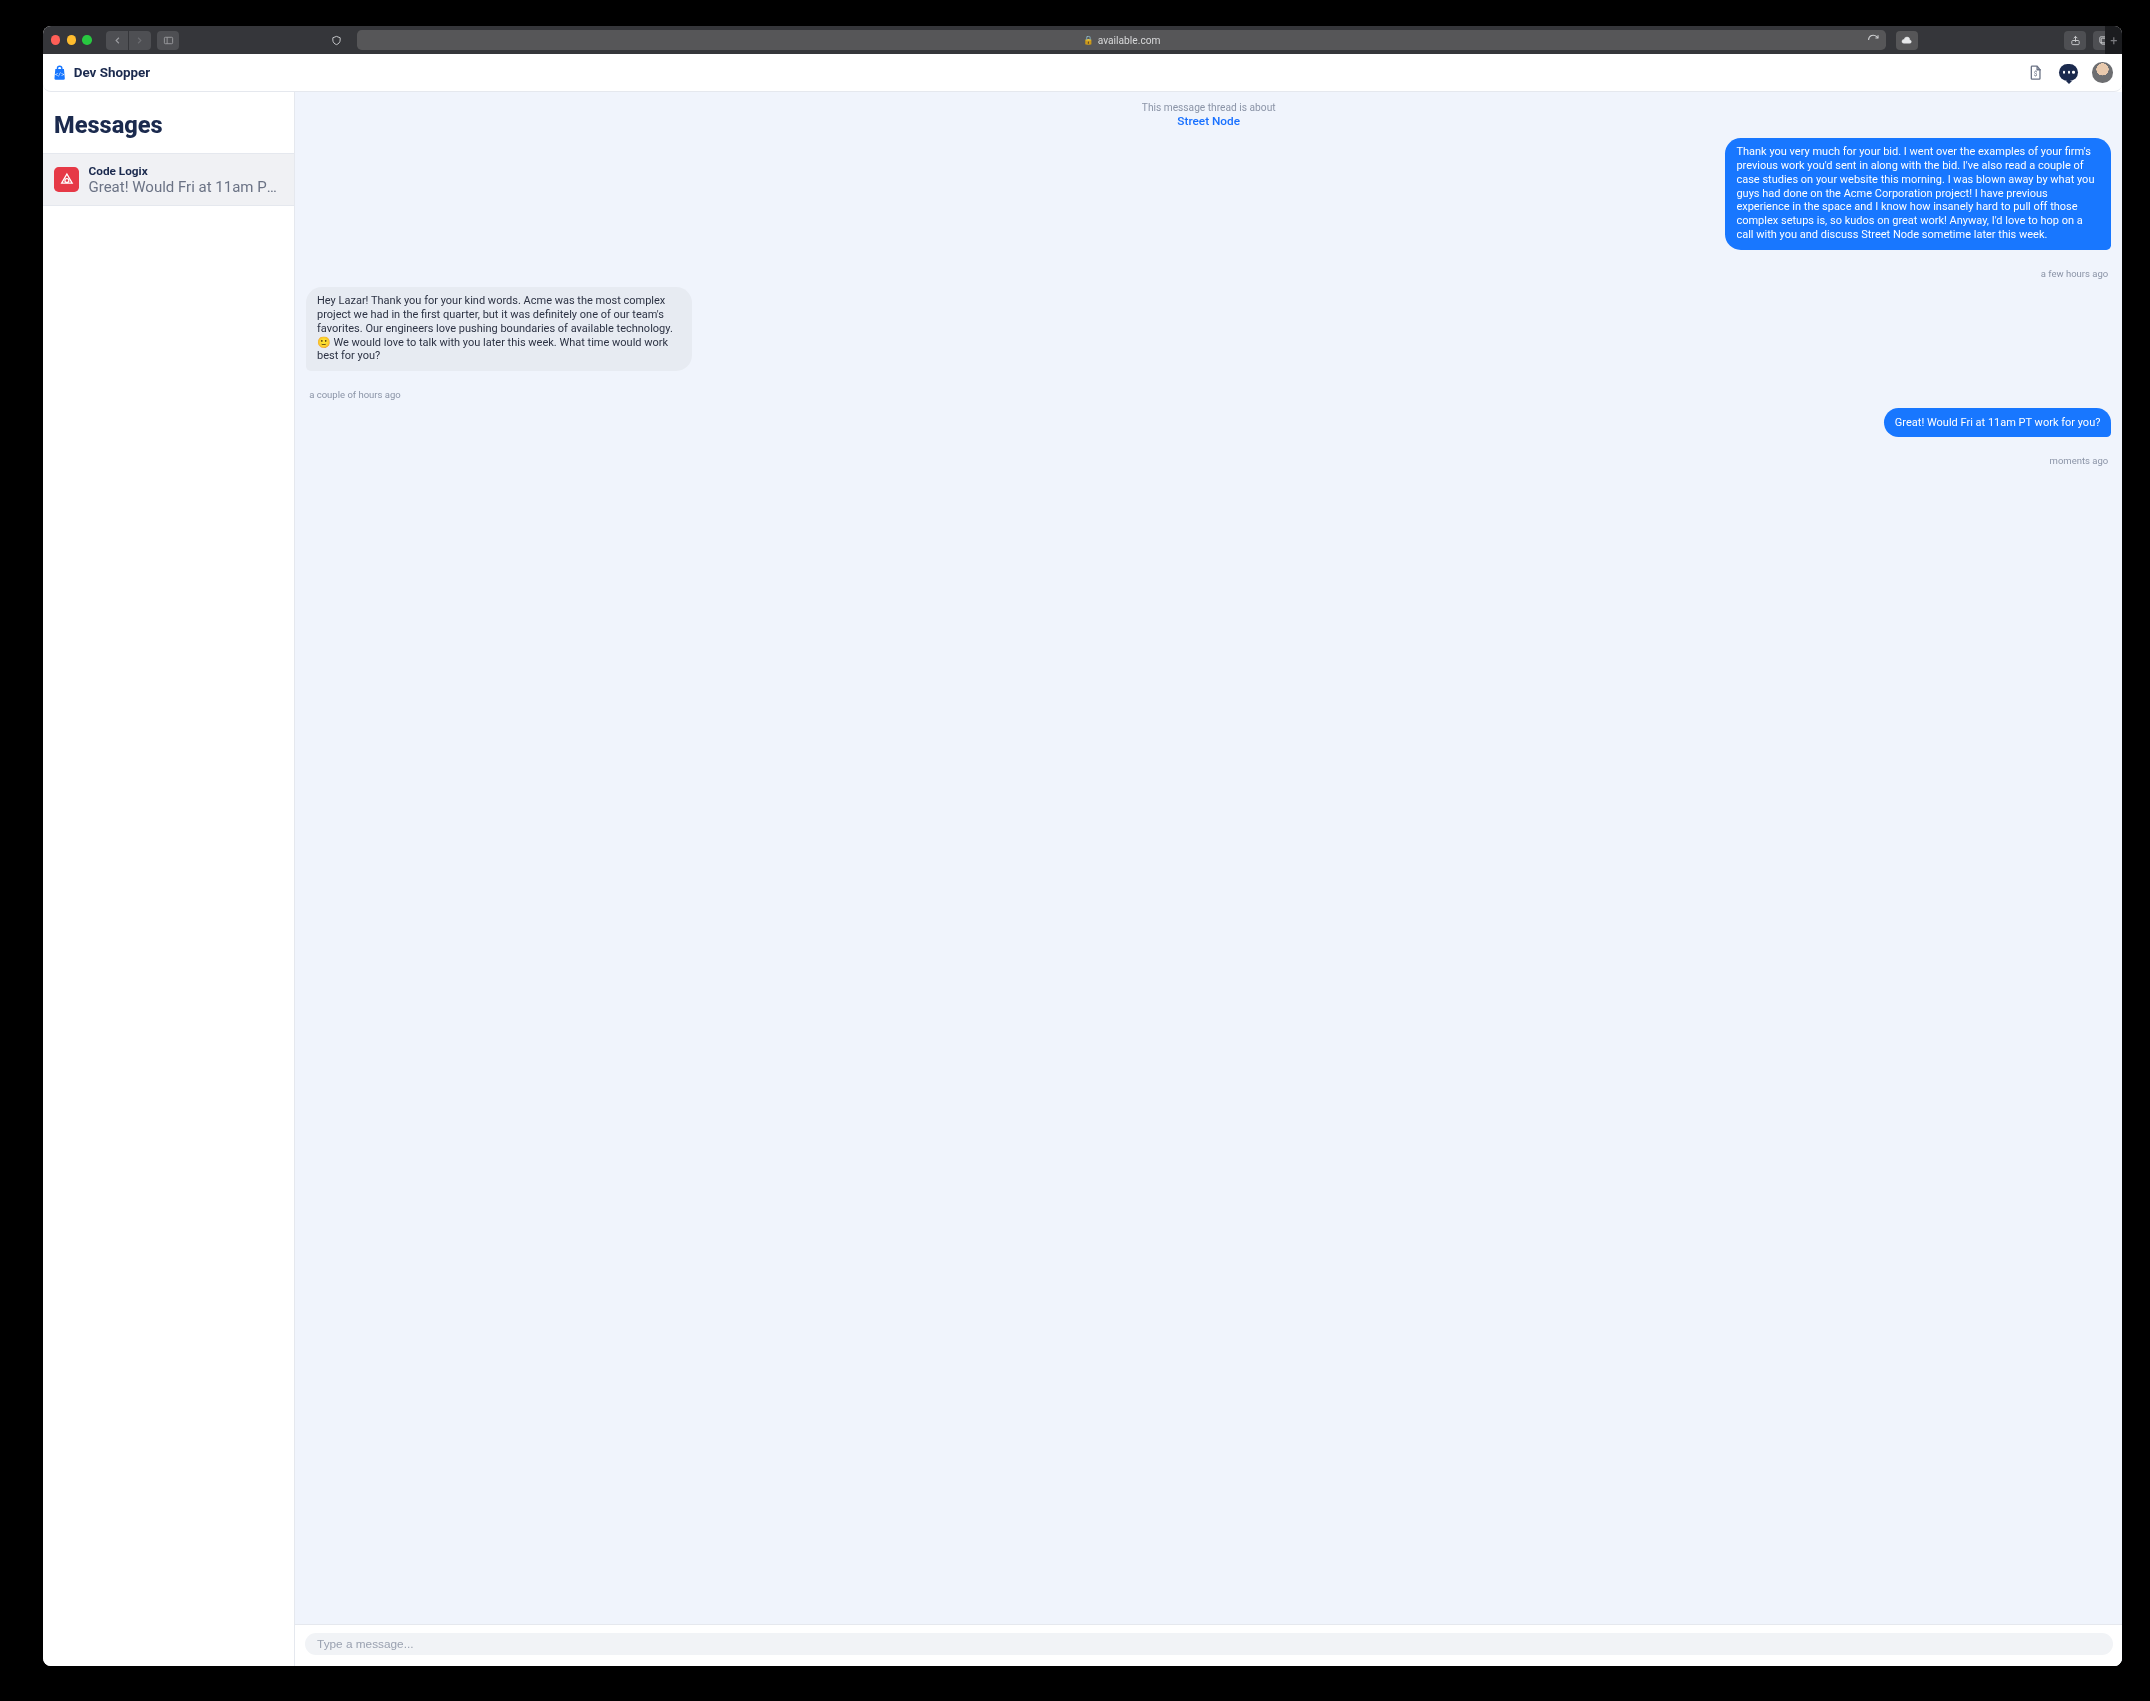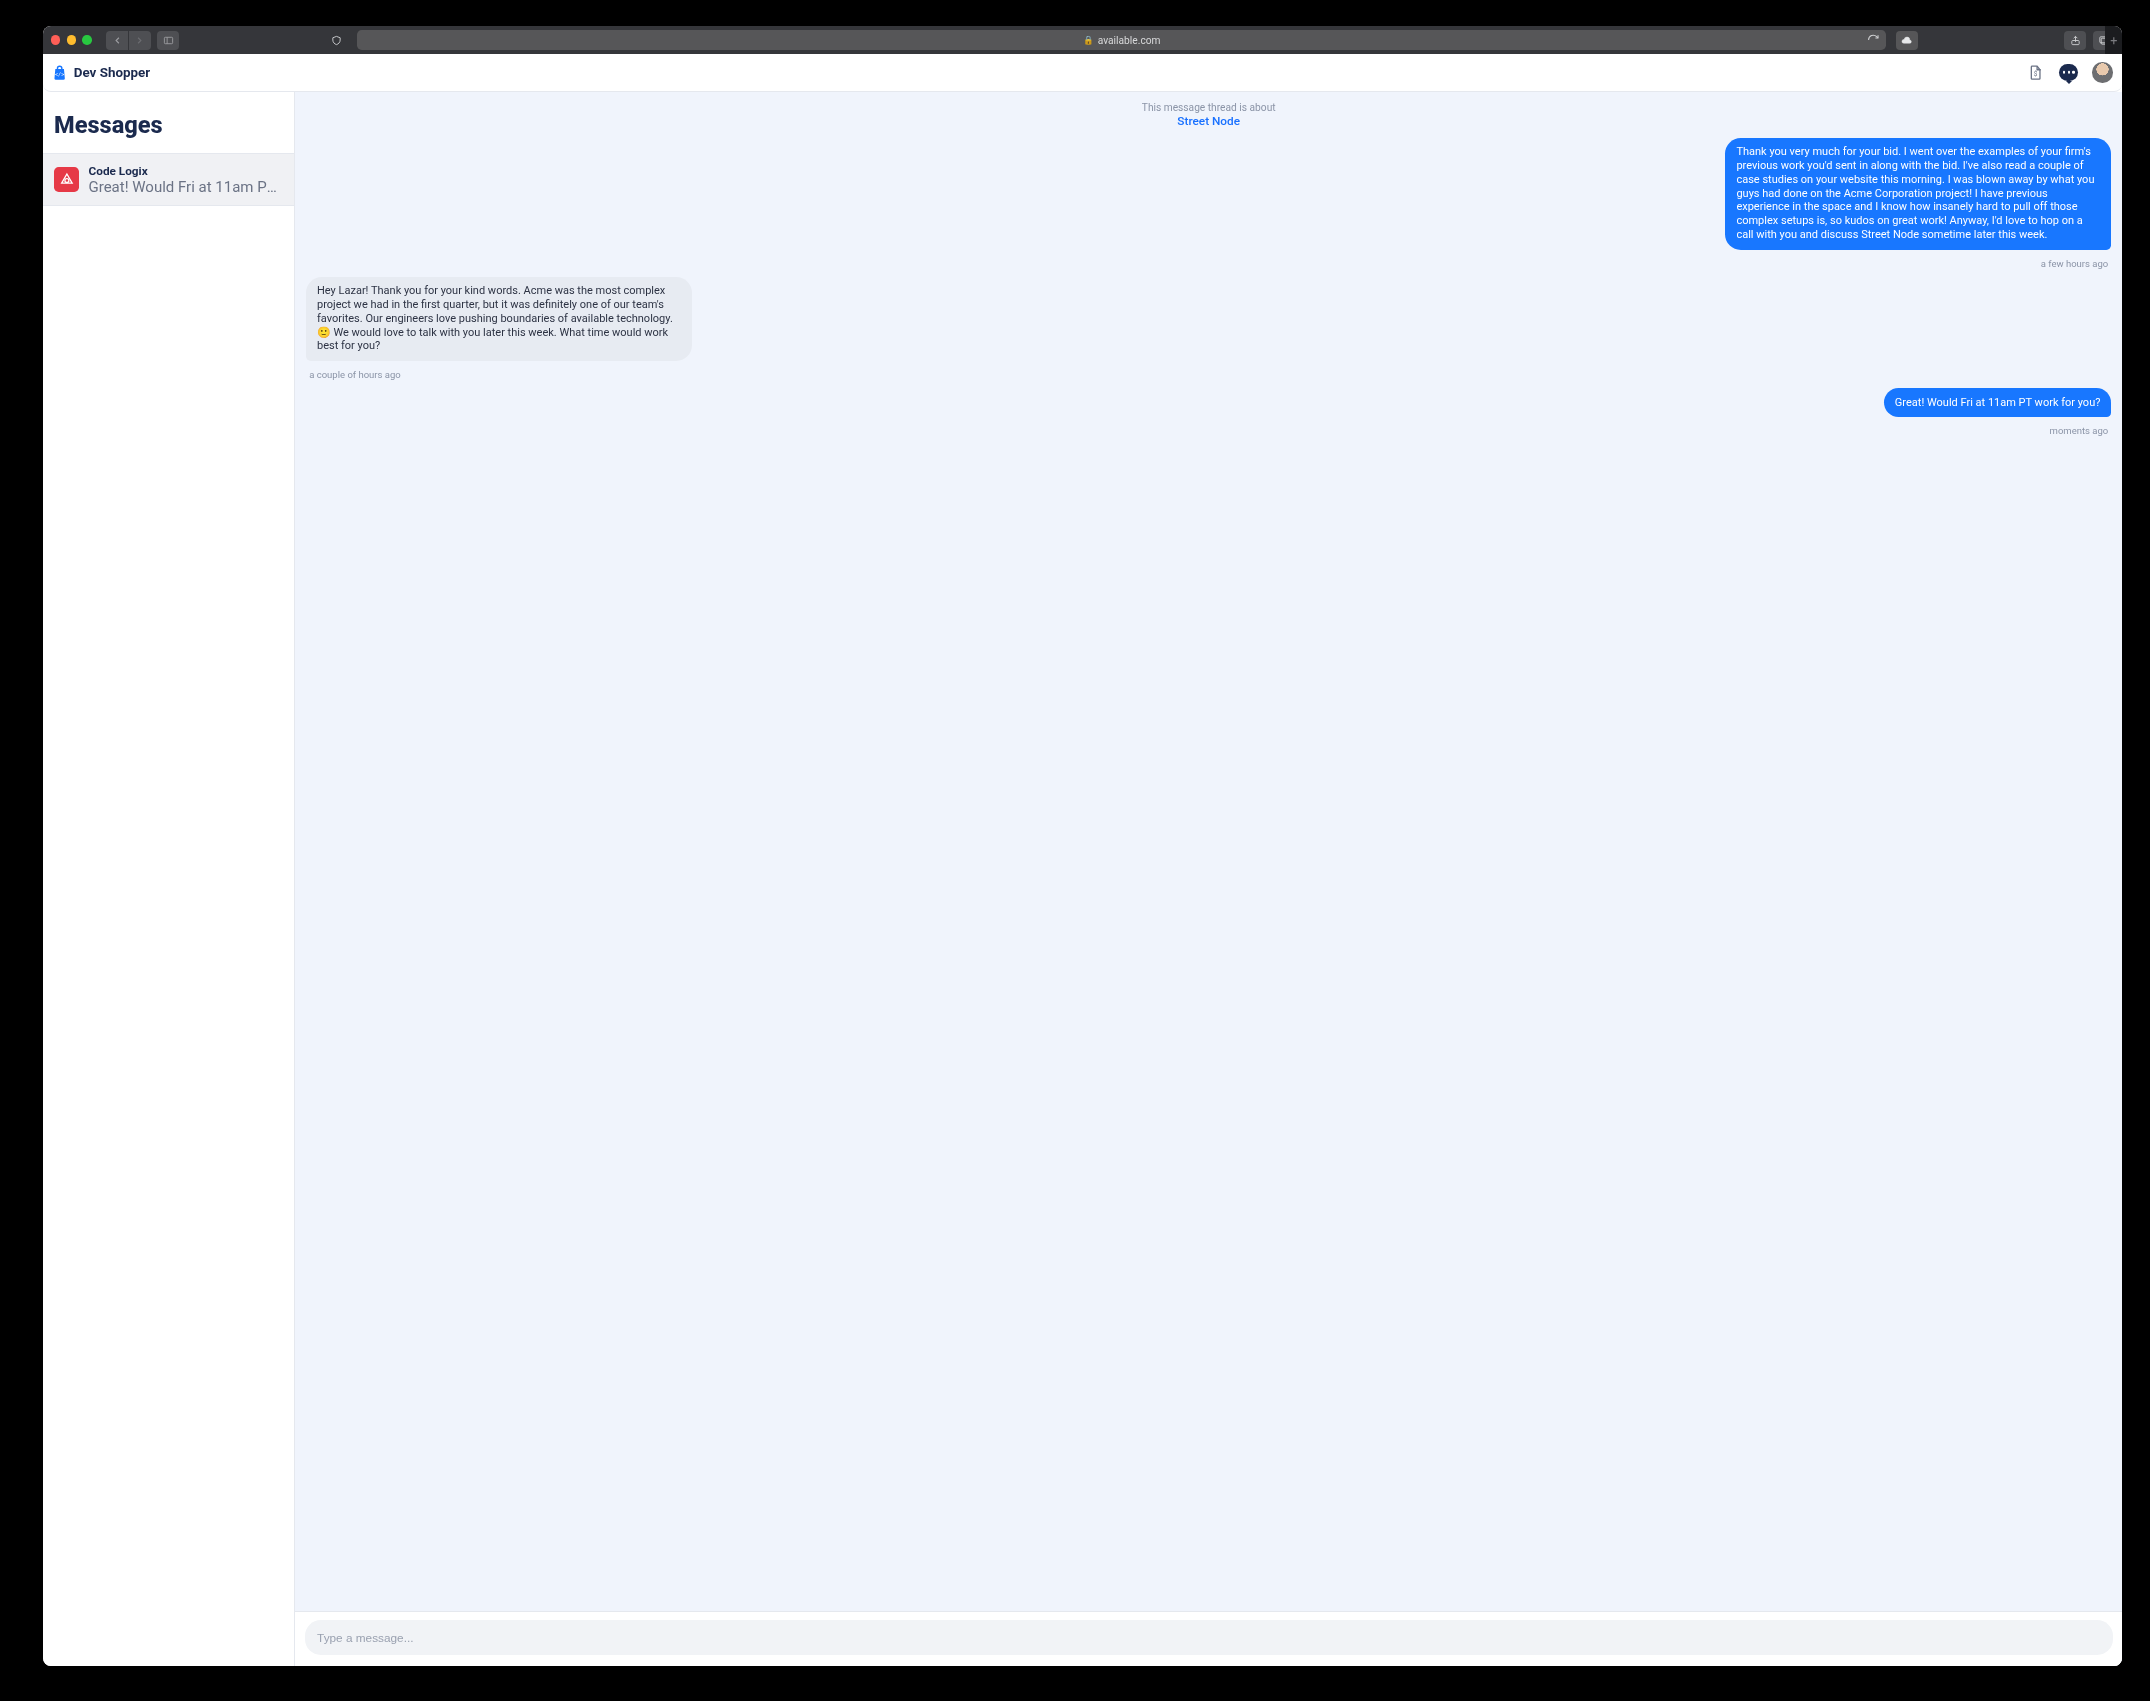--- a/index.html
+++ b/index.html
@@ -154,25 +154,25 @@
   .msg-row.theirs{ align-items:flex-start;}
   .bubble {
     max-width: 386px;
     padding: 7.9px 11px;
     border-radius: 15.8px;
     font-size: 11px;
     line-height: 1.25;
   }
   .mine .bubble { background:#1877ff; color:#fff; border-bottom-right-radius:4.7px;}
   .theirs .bubble{ background:#e7ebf2; color:#2d3344; border-bottom-left-radius:4.7px;}
-  .timestamp{ font-size:9.5px; color:#8b94a7; margin-top:8px; padding:0 3.2px;}
+  .timestamp{ font-size:9.5px; color:#8b94a7; margin-top:18px; padding:0 3.2px;}
 
   .composer-wrap { padding: 7.9px 9.5px 11px; background:#fff; border-top:0.8px solid #e5e8ee;}
   .composer {
-    width:100%; height:35px; border:none; outline:none;
+    width:100%; height:22px; border:none; outline:none;
     background:#f1f3f6; border-radius:15.8px; padding:0 12.6px;
     font-size:11.8px; color:#2d3344;
   }
   .composer::placeholder{ color:#9aa1b0;}
 
   .tab-plus {
     position:absolute; top:0; right:0; width:17.3px; height:28px;
     background:#1b1c1f; display:flex; align-items:center; justify-content:center;
     color:#7b7c80; font-size:12.6px;
     border-top-right-radius:7.9px;

